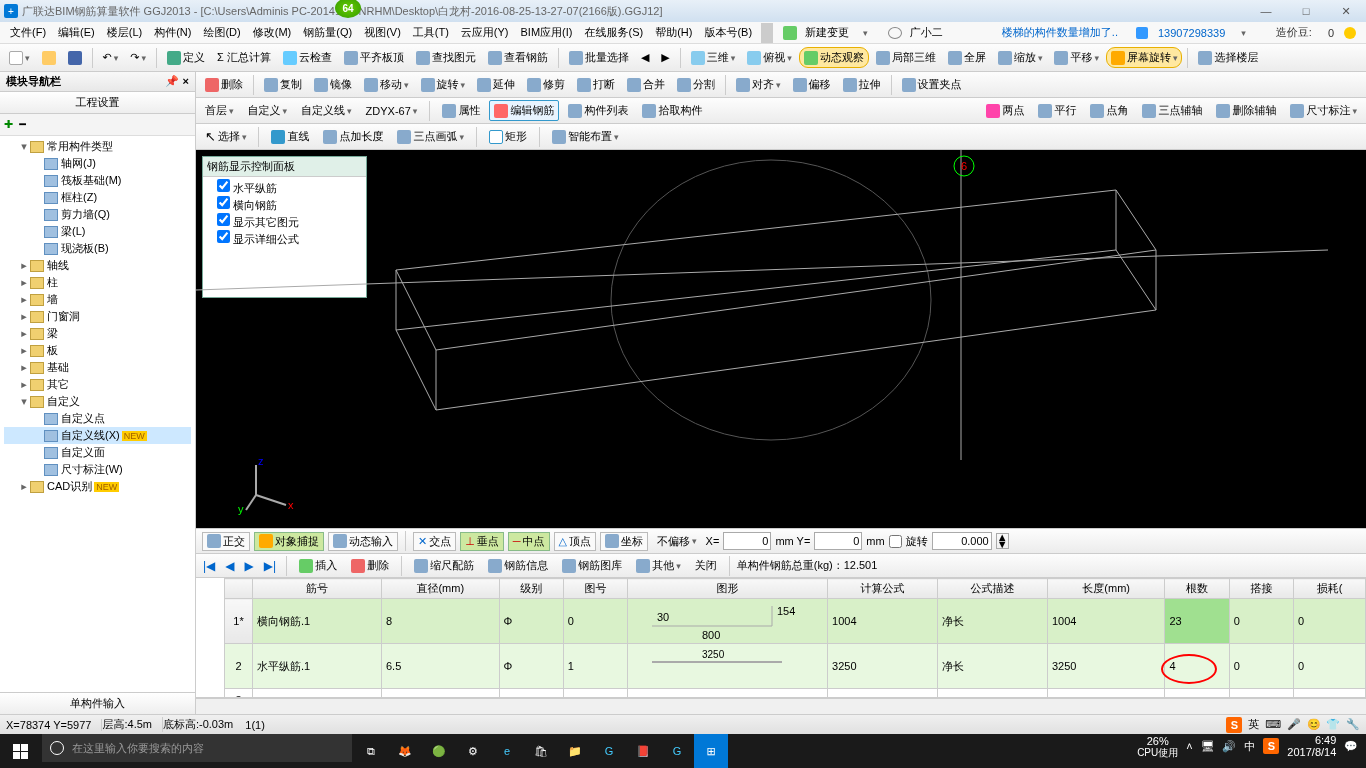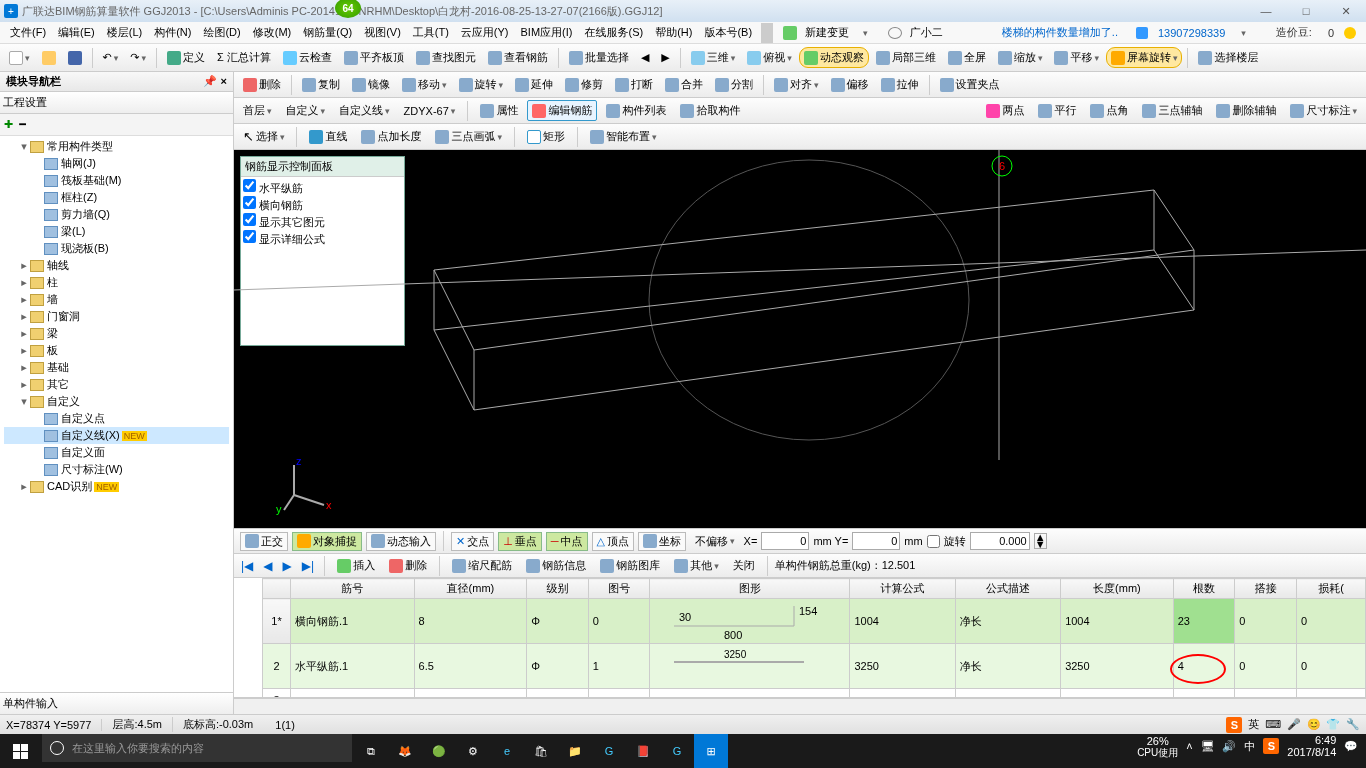--- a/index.html
+++ b/index.html
@@ -15,64 +15,64 @@
 .menubar .notif { color: #0066cc; max-width:160px; overflow:hidden; }
 .userinfo { display:flex; align-items:center; gap:4px; color:#0066cc; }
 .beanicon{width:12px;height:12px;background:#fc0;border-radius:50%;}
 .toolbar { height: 28px; background: linear-gradient(#fdfdfd,#ececec); border-bottom: 1px solid #ccc; display: flex; align-items: center; padding: 0 4px; gap: 2px; }
 .tb-btn { padding: 2px 4px; display: flex; align-items: center; gap: 2px; border: 1px solid transparent; border-radius: 2px; cursor: default; }
 .tb-btn.active { background: #ffe8a0; border-color: #e8b000; border-radius: 9px; }
 .tb-sep { width: 1px; height: 20px; background: #ccc; margin: 0 3px; }
 .tb-ico { width: 14px; height: 14px; display: inline-block; background: #8ac; border-radius: 2px; }
 .dd { font-size: 9px; color: #666; }
 .main { flex: 1; display: flex; overflow: hidden; }
-.leftpanel { width: 234px; background: #fff; border-right: 1px solid #ccc; display: flex; flex-direction: column; }
+.leftpanel { width: 196px; background: #fff; border-right: 1px solid #ccc; display: flex; flex-direction: column; }
 .panel-title { background: linear-gradient(#f8f8f8,#e8e8e8); border-bottom: 1px solid #ccc; padding: 2px 6px; font-weight: bold; display:flex; justify-content:space-between; align-items:center; }
 .panel-tabs { display: flex; flex-direction: column; }
-.panel-tab { padding: 3px; background: linear-gradient(#fff,#eee); border-bottom: 1px solid #ccc; }
+.panel-tab { text-align: center; padding: 3px; background: linear-gradient(#fff,#eee); border-bottom: 1px solid #ccc; }
 .mini-tb { height: 22px; background: #f4f4f4; border-bottom:1px solid #ddd; display:flex;align-items:center; padding:0 4px; gap:6px; }
 .tree { flex: 1; overflow: auto; padding: 2px 4px; }
 .tree-row { display: flex; align-items: center; padding: 1px 0; white-space: nowrap; }
 .tree-row .exp { width: 12px; text-align: center; color: #666; cursor: default; }
 .tree-row .ico { width: 14px; height: 12px; background: #f0d070; border: 1px solid #c0a040; margin-right: 3px; }
 .tree-row .ico.leaf { background: #a0c0e0; border-color: #6090c0; }
 .tree-row.selected { background: #cde8ff; }
 .tree-row .newtag { background: #ffcc00; color: #a06000; font-size: 9px; padding: 0 2px; margin-left: 2px; }
 .indent1 { padding-left: 14px; }
 .indent2 { padding-left: 28px; }
 .bottom-tabs { }
 .bottom-tabs .panel-tab { border-top: 1px solid #ccc; border-bottom:none; }
 .rightarea { flex: 1; display: flex; flex-direction: column; overflow: hidden; }
 .rtoolbar { height: 26px; background: linear-gradient(#fdfdfd,#ececec); border-bottom:1px solid #ccc; display:flex; align-items:center; padding:0 4px; gap:2px; }
 .rtoolbar2 { height: 26px; background: linear-gradient(#fdfdfd,#ececec); border-bottom:1px solid #ccc; display:flex; align-items:center; padding:0 4px; gap:4px; }
 .viewport { flex: 1; background: #000; position: relative; overflow:hidden; }
 .rebar-panel { position: absolute; left: 6px; top: 6px; width: 165px; background: #fff; border: 1px solid #7a9; }
 .rebar-panel-title { background: #e0f0e8; padding: 2px 4px; font-size: 11px; border-bottom:1px solid #ccc; }
-.rebar-panel-body { padding: 2px; height: 168px; }
+.rebar-panel-body { padding: 2px; height: 120px; margin-left: 12px; }
 .rebar-panel-body label { display: block; font-size: 11px; }
 .axis-widget { position:absolute; left:40px; bottom:10px; font-size:12px; }
 .snap-bar { height: 26px; background: linear-gradient(#fdfdfd,#ececec); border-top:1px solid #ccc; border-bottom:1px solid #ccc; display:flex; align-items:center; padding:0 6px; gap:4px; }
 .snap-bar .btn { padding:1px 4px; border:1px solid #bbb; background:#fafafa; display:flex;align-items:center;gap:2px; }
 .snap-bar .btn.pressed { background:#cde8a0; border-color:#8b8;text-align:right; }
 .snap-bar input[type=text] { width:48px; height:18px; border:1px solid #aaa; text-align:right; padding:0 2px; }
 .grid-toolbar { height:24px; background:linear-gradient(#fdfdfd,#ececec); border-bottom:1px solid #ccc; display:flex; align-items:center; padding:0 4px; gap:4px; }
 .grid-toolbar .navbtn { color:#0066cc; padding:0 3px; cursor:default; font-size:12px; }
 .datagrid { height: 120px; overflow:auto; border-bottom:1px solid #ccc; background:#fff;padding-left:28px; }
 .datagrid table { border-collapse: collapse; width: 100%; }
 .datagrid th { background: linear-gradient(#f8f8f8,#e8e8e8); border:1px solid #ccc; padding:2px 4px; font-weight:normal; position:sticky; top:0; }
 .datagrid td { border:1px solid #ccc; padding:2px 4px; background:#d8f0c8; height:22px; }
 .datagrid tr.r2 td { background:#e8f8e0; }
 .datagrid tr.r3 td { background:#fff; }
 .datagrid td.rowhdr { background:linear-gradient(#f8f8f8,#e8e8e8); text-align:center; width:28px; }
 .datagrid td.sel { background:#a0e090; }
 .red-ellipse { position:relative; }
 .red-ellipse::after { content:""; position:absolute; left:-8px; top:-6px; width:52px; height:26px; border:2px solid red; border-radius:50%; }
 .shape-cell { position:relative; height:40px; }
 .hscroll { height: 16px; background:#f0f0f0; border-top:1px solid #ccc; }
-.statusbar { height: 20px; background: linear-gradient(#f0f0f0,#e0e0e0); border-top:1px solid #ccc; display:flex; align-items:center; padding:0 6px; font-size:11px; gap:10px; }
+.statusbar { height: 20px; background: linear-gradient(#f0f0f0,#e0e0e0); border-top:1px solid #ccc; display:flex; align-items:center; padding:0 6px; font-size:11px; gap:0; }
 .statusbar .seg { border-right:1px solid #ccc; padding-right:10px; }
 .statusbar .right { margin-left:auto; display:flex; align-items:center; gap:6px; }
 .sogou { width:16px; height:16px; background:#ff6600; color:#fff; display:inline-flex; align-items:center; justify-content:center; border-radius:2px; font-weight:bold; }
 .taskbar { height: 34px; background: #1a1a1a; display:flex; align-items:flex-start; color:#fff; }
 .taskbar .start { width:40px; height:34px; display:flex; align-items:center; justify-content:center; }
 .taskbar .search { flex:0 0 310px; height:28px; background:#333; display:flex; align-items:center; padding:0 8px; color:#aaa; gap:8px; margin:0 2px; }
 .taskbar .tbicon { width:34px; height:34px; display:flex; align-items:center; justify-content:center; color:#fff; }
 .taskbar .tray { margin-left:auto; display:flex; align-items:center; gap:8px; padding:0 8px; font-size:11px; }
 .taskbar .clock { text-align:right; line-height:1.1; font-size:11px; }
 .cortana-circle{ width:14px;height:14px;border:1.5px solid #fff;border-radius:50%; }

